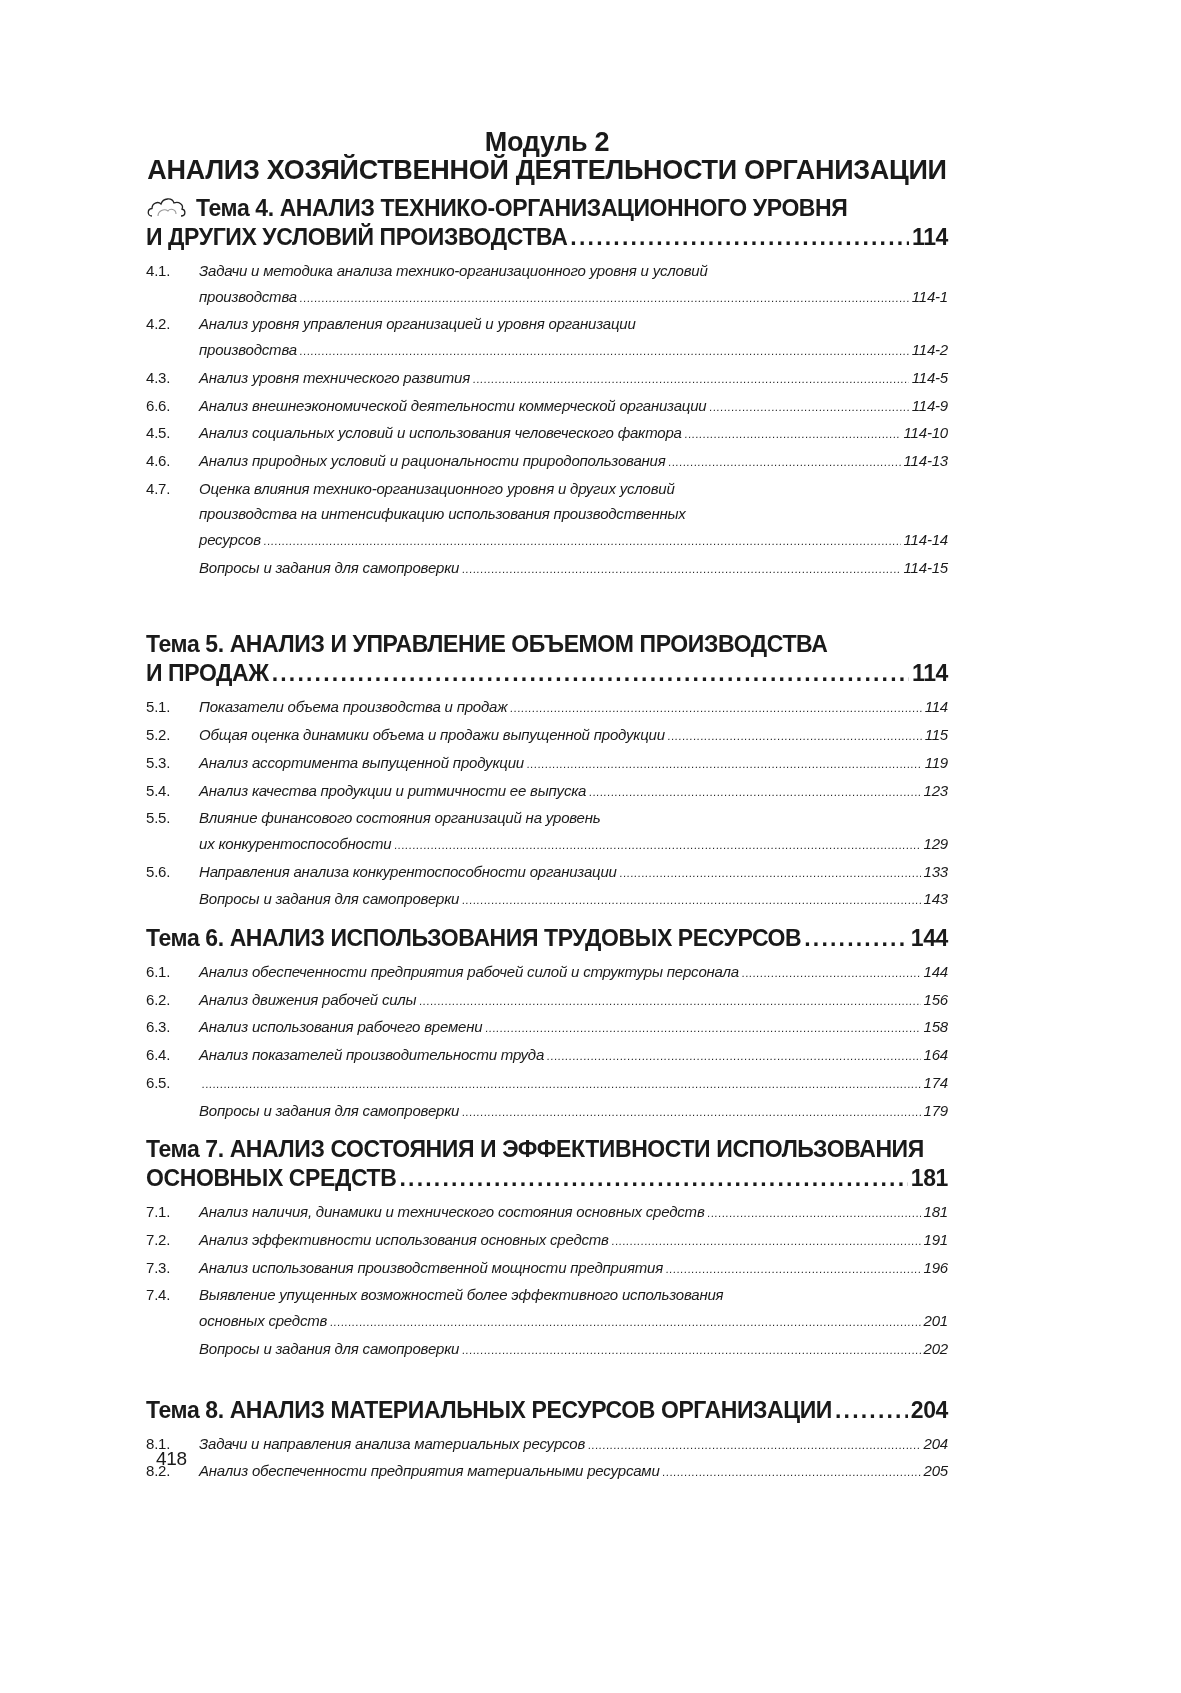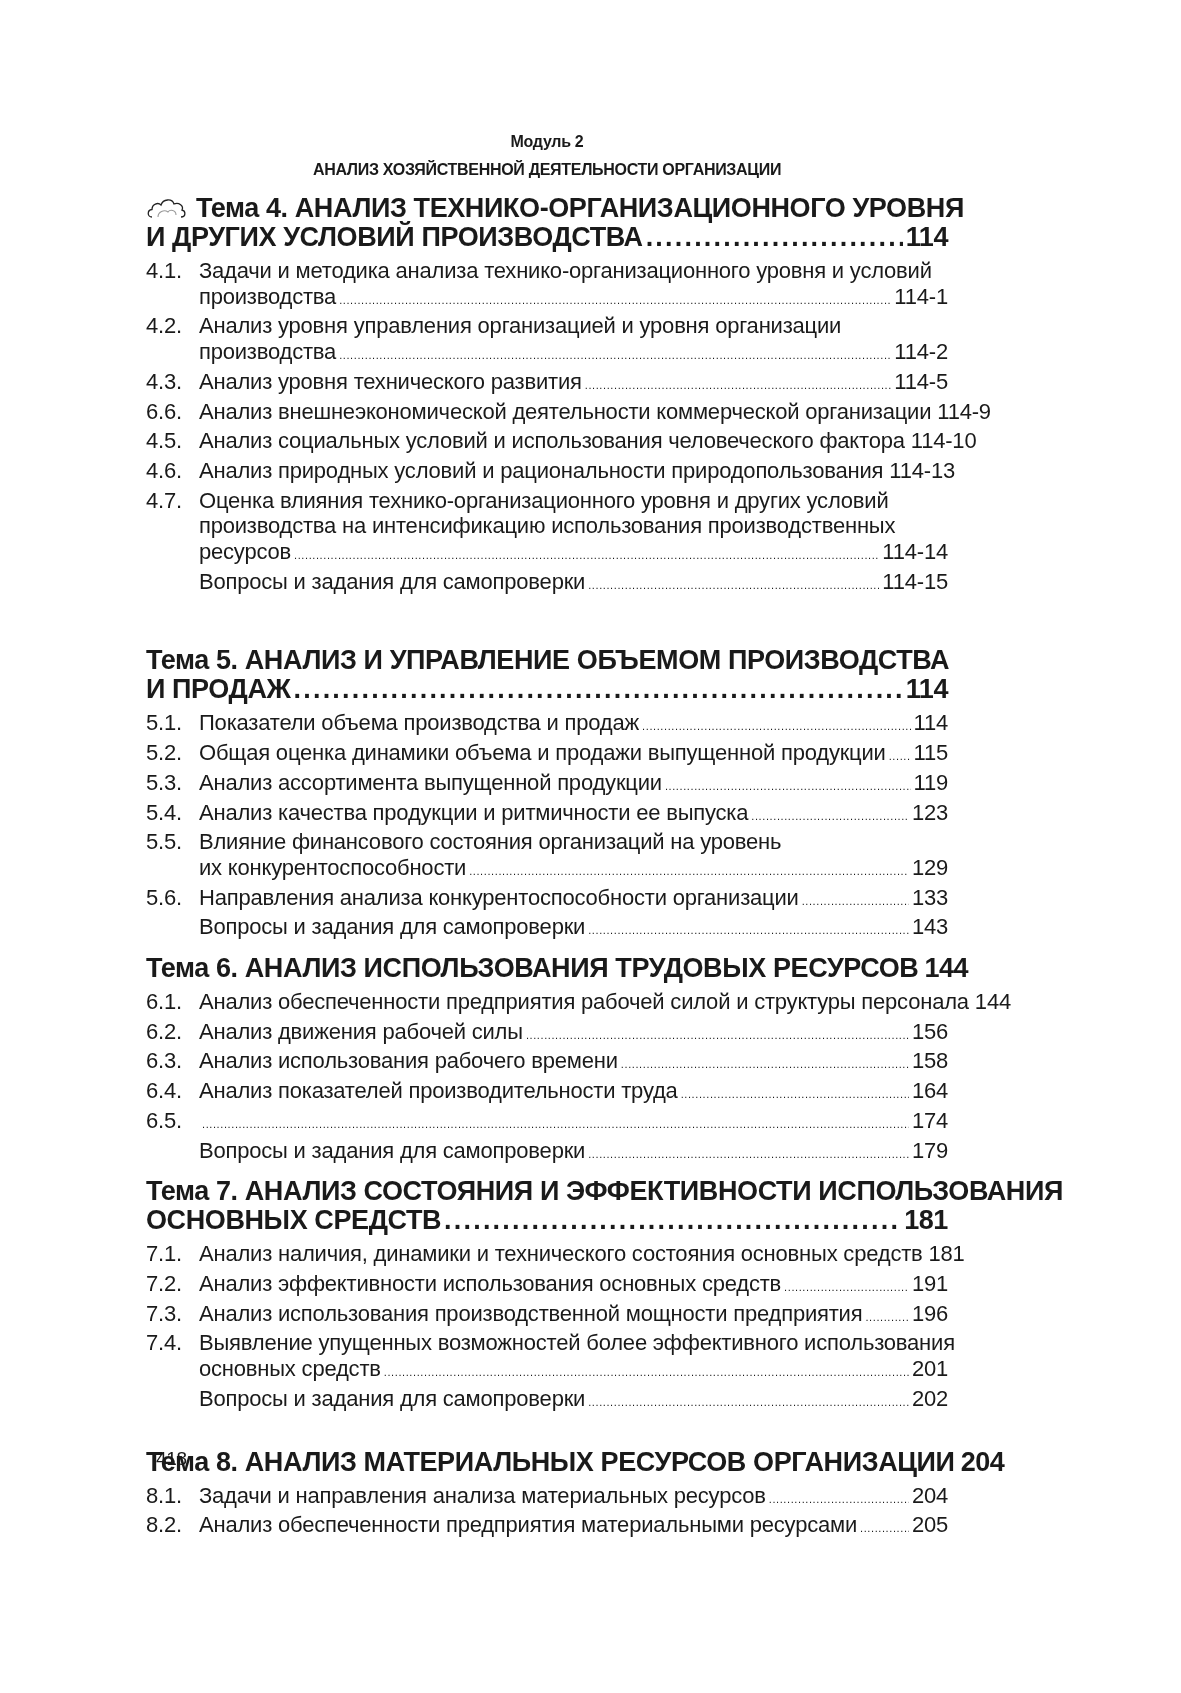--- a/index.html
+++ b/index.html
@@ -4,49 +4,49 @@
 <style>
   html, body { margin: 0; padding: 0; background: #ffffff; }
   body {
     width: 1181px; height: 1693px; position: relative; overflow: hidden;
     font-family: "Liberation Sans", sans-serif; color: #1a1a1a;
   }
   .page {
     position: absolute; left: 146px; top: 128px; width: 802px;
   }
   .module-title {
-    text-align: center; font-weight: bold; font-size: 16px; line-height: 28px;
+    text-align: center; font-weight: bold; font-size: 27px; line-height: 28px;
     letter-spacing: -0.3px; margin-left: 0px;
   }
   .module-title div { white-space: nowrap; }
   .module-title .m1 { padding-left: 0px; }
   .topic {
-    font-weight: bold; font-size: 27px; line-height: 29px; letter-spacing: -0.4px;
+    font-weight: bold; font-size: 23px; line-height: 29px; letter-spacing: -0.4px;
     margin-top: 10px; margin-bottom: 6px; position: relative;
   }
   .topic .line1 { display: block; white-space: nowrap; }
   .lead-row { display: flex; align-items: baseline; white-space: nowrap; }
   .lead-row .txt { flex: 0 0 auto; }
   .lead-row .dots {
     flex: 1 1 auto; overflow: hidden; white-space: nowrap; margin: 0 3px;
     letter-spacing: 1px;
   }
   .lead-row .dots::before {
     content: "................................................................................................................................................................................................................................................................";
   }
   .lead-row .pg { flex: 0 0 auto; text-align: right; }
   .topic .dots { font-weight: bold; letter-spacing: 2.2px; }
   .cloud {
     display: inline-block; width: 42px; height: 24px; vertical-align: -3px; margin-right: 8px;
   }
   .item {
-    display: flex; font-size: 22px; line-height: 25.7px; letter-spacing: -0.2px;
+    display: flex; font-size: 15px; line-height: 25.7px; letter-spacing: -0.2px;
   }
   .item .num { flex: 0 0 53px; white-space: nowrap; }
-  .item .body { flex: 1 1 auto; min-width: 0; }
+  .item .body { flex: 1 1 auto; min-width: 0; font-style: italic; }
   .item .body .wrapline { display: block; white-space: nowrap; }
   .item .dots { font-size: 11px; letter-spacing: 0.6px; }
   .page-number {
     position: absolute; left: 156px; top: 1448px; font-size: 19px; letter-spacing: -0.3px;
   }
 </style>
 </head>
 <body>
 
 <div class="page">

